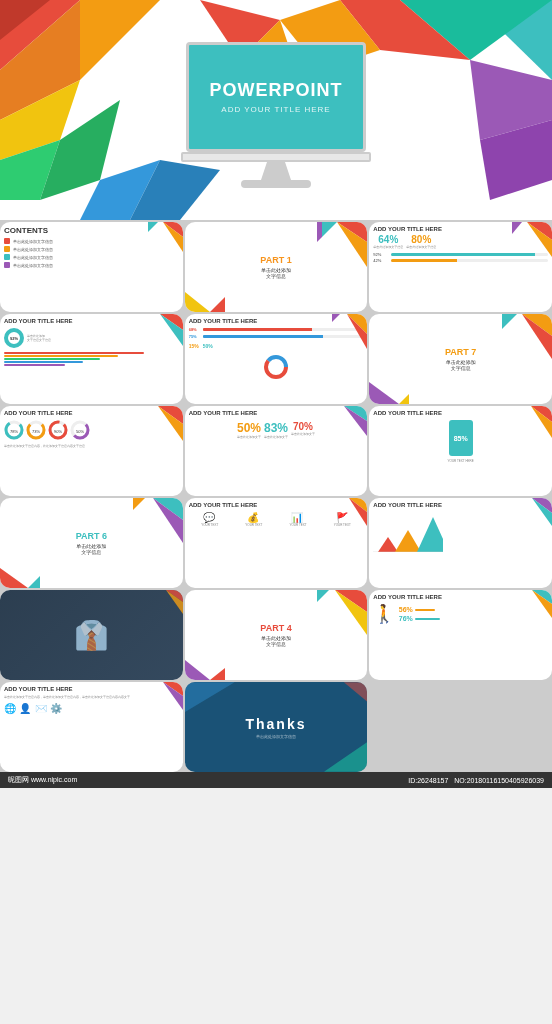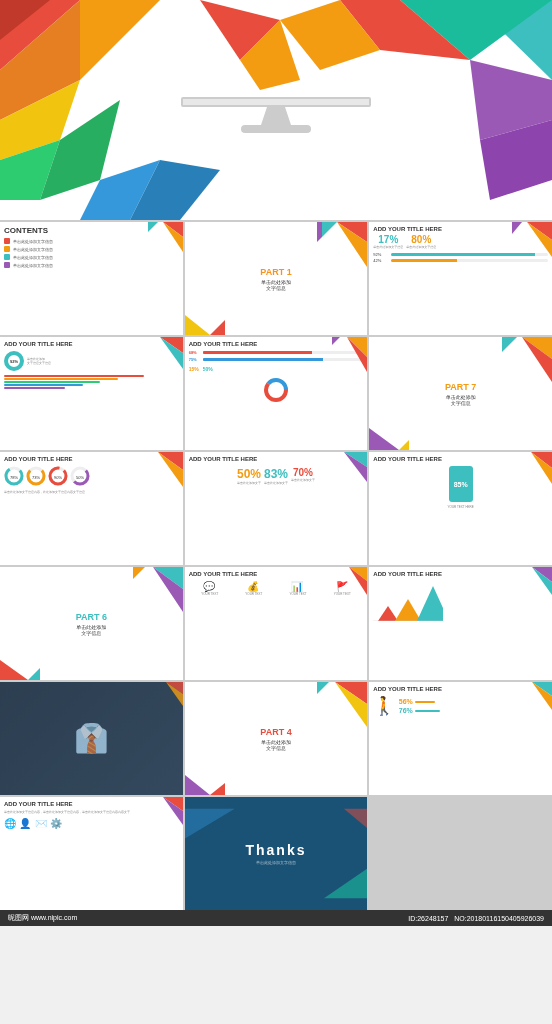--- a/index.html
+++ b/index.html
@@ -82,23 +82,24 @@
       grid-template-columns: 1fr 1fr 1fr;
       gap: 2px;
       background: #ccc;
       border-top: 2px solid #ccc;
     }
 
     .slide {
       background: white;
       position: relative;
       overflow: hidden;
-      height: 113px;
+      height: 90px;
       padding: 4px;
       font-size: 4px;
+      border-radius: 10px;
     }
 
     .slide-title {
       font-size: 6px;
       font-weight: bold;
       color: #333;
       margin-bottom: 2px;
     }
 
     
@@ -191,20 +192,24 @@
     <polygon points="340,0 280,20 320,70 380,50" fill="#f39c12"></polygon>
 
     <polygon points="200,0 280,20 240,60" fill="#e74c3c"></polygon>
     <polygon points="240,60 280,20 300,80 260,90" fill="#f39c12"></polygon>
 
     <polygon points="100,180 160,160 130,220 80,220" fill="#3498db"></polygon>
     <polygon points="160,160 220,170 180,220 130,220" fill="#2980b9"></polygon>
   </svg>
 
   <div class="monitor">
+    <div class="monitor-screen">
+      <div class="ppt-title">POWERPOINT</div>
+      <div class="ppt-sub">ADD YOUR TITLE HERE</div>
+    </div>
     <div class="monitor-body"></div>
     <div class="monitor-stand"></div>
     <div class="monitor-base"></div>
   </div>
 </div>
 
 <div class="slides-grid">
 
   <div class="slide slide-1">
     <div class="contents-label">CONTENTS</div>
@@ -249,21 +254,21 @@
 
   <div class="slide" style="padding:4px;">
     <svg style="position:absolute;top:0;right:0;width:40px;height:40px" viewBox="0 0 40 40">
       <polygon points="40,0 15,0 40,18" fill="#e74c3c"></polygon>
       <polygon points="40,18 15,0 40,35" fill="#f39c12"></polygon>
       <polygon points="10,0 0,0 0,12" fill="#9b59b6"></polygon>
     </svg>
     <div class="slide-title">ADD YOUR TITLE HERE</div>
     <div style="display:flex;gap:3px;margin-top:2px;">
       <div style="text-align:center;">
-        <div style="font-size:10px;font-weight:bold;color:#3dbfbf;">17%</div>
+        <div style="font-size:10px;font-weight:bold;color:#3dbfbf;">64%</div>
         <div class="tiny-text-block">单击此处添加文字信息</div>
       </div>
       <div style="text-align:center;">
         <div style="font-size:10px;font-weight:bold;color:#f39c12;">80%</div>
         <div class="tiny-text-block">单击此处添加文字信息</div>
       </div>
     </div>
     <div style="margin-top:3px;">
       <div style="display:flex;align-items:center;gap:2px;margin-bottom:1px;">
         <span style="font-size:4px;color:#333;width:16px">92%</span>

